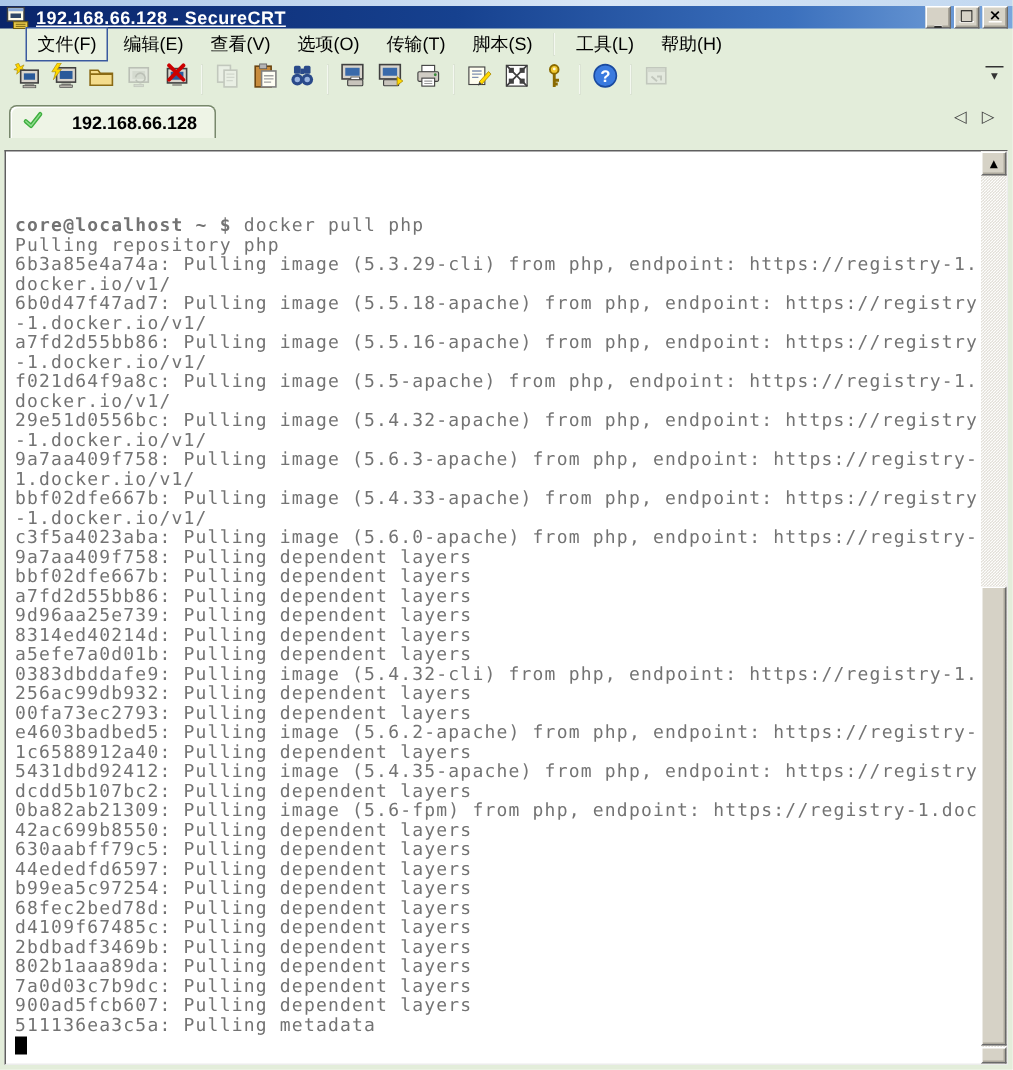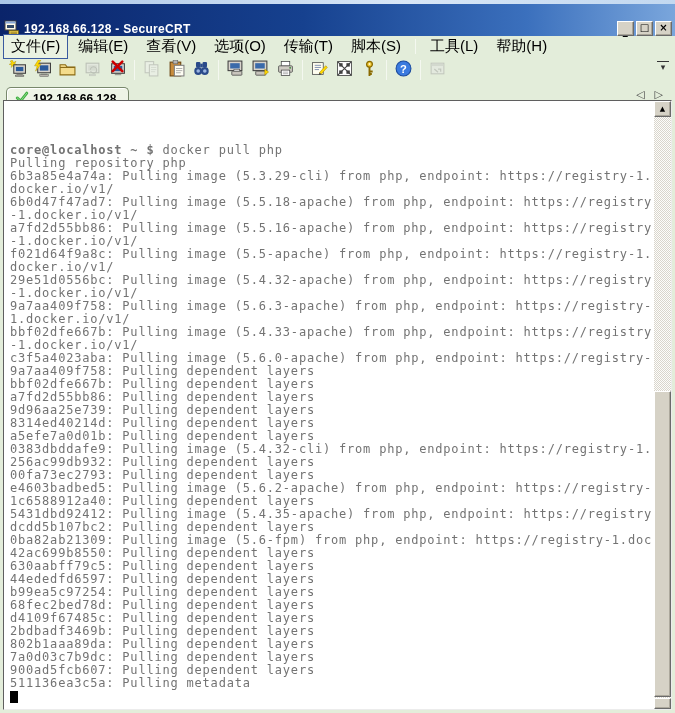--- a/index.html
+++ b/index.html
@@ -7,55 +7,55 @@
   body {
     width:675px; height:713px; overflow:hidden;
     font-family:"Liberation Sans", sans-serif;
     background:#e3edda;
   }
   .win { position:absolute; inset:0; background:#e3edda; }
 
   
   .frame-top { height:4px; background:linear-gradient(90deg,#aac6e8,#d8e6f6 60%,#c2d8f0); }
   .titlebar {
-    height:32px; display:flex; align-items:flex-end; padding:0 3px 0 4px;
+    height:15px; display:flex; align-items:center; padding:0 3px 0 4px;
     background:linear-gradient(90deg,#0a246a 0%,#16418f 45%,#3b70bd 78%,#7aa6dc 100%);
-    color:#fff; font-weight:bold; font-size:12px; letter-spacing:0.3px;
+    color:#fff; font-weight:bold; font-size:12px; letter-spacing:0.3px;text-decoration:underline;
   }
   .titlebar .app-ico { width:16px; height:16px; margin-right:4px; flex:0 0 auto; }
   .title-text { flex:1 1 auto; white-space:nowrap; overflow:hidden; font-family:"Liberation Sans",sans-serif; }
   .winbtns { display:flex; gap:2px; }
   .winbtn {
     width:17px; height:15px; background:#d6d2c6; color:#000;
     border:1px solid; border-color:#ffffff #6a6a6a #6a6a6a #ffffff;
     box-shadow:inset -1px -1px 0 #a8a498;
     font-size:10px; font-weight:bold; line-height:12px; text-align:center; cursor:default;
     font-family:"DejaVu Sans",sans-serif;
   }
   .winbtn.minimize { line-height:8px; padding-top:5px; }
 
   
-  .menubar { height:21px; display:flex; align-items:center; padding-left:2px; font-size:15px; color:#000; }
+  .menubar { height:21px; display:flex; align-items:center; padding-left:16px; font-size:12px; color:#000; }
   .menu-item { padding:2px 7px; margin:0 1px; border:1px solid transparent; white-space:nowrap; }
   .menu-item.focused { border:1px solid #3a5a9f; background:#eaf2e2; }
   .menu-sep { width:1px; height:15px; background:#9aaa90; border-right:1px solid #f4f8f0; margin:0 5px; }
 
   
   .toolbar { height:26px; display:flex; align-items:center; padding-left:5px; position:relative; }
   .tbtn { width:25px; height:23px; display:flex; align-items:center; justify-content:center; border:1px solid transparent; }
   .tbtn svg { width:17px; height:17px; }
   .tbtn.disabled svg { filter:grayscale(1) opacity(0.45); }
   .tb-sep { width:1px; height:20px; background:#a2b296; border-right:1px solid #f4f8f0; margin:0 4px; }
   .tb-overflow { position:absolute; right:6px; top:4px; font-size:9px; color:#333; line-height:8px; text-align:center; width:12px; }
   .tb-overflow .bar { border-top:1px solid #333; margin-bottom:1px; }
 
   
   .tabbar { height:26px; position:relative; display:flex; align-items:flex-end; padding-left:6px; }
   .session-tab {
-    display:inline-flex; align-items:center; gap:4px; height:22px; padding:0 12px 0 8px;
+    display:inline-flex; align-items:center; gap:19px; height:22px; padding:0 12px 0 8px;
     background:#eef4e6; border:1px solid #78886c; border-bottom:none;
     border-radius:5px 5px 0 0; font-size:12px; font-weight:bold; color:#000;
     box-shadow:inset 1px 1px 0 #ffffff;
   }
   .session-tab svg { width:14px; height:14px; }
   .tab-arrows { position:absolute; right:12px; top:5px; display:flex; gap:10px; color:#444; font-size:11px; font-family:"DejaVu Sans",sans-serif; }
 
   
   .terminal {
     position:absolute; left:3px; right:3px; top:100px; bottom:3px;

